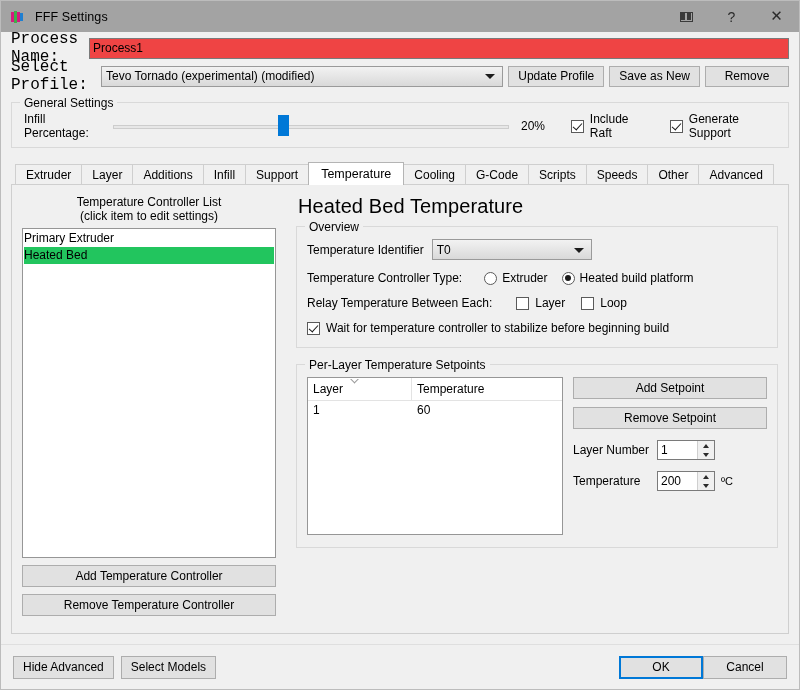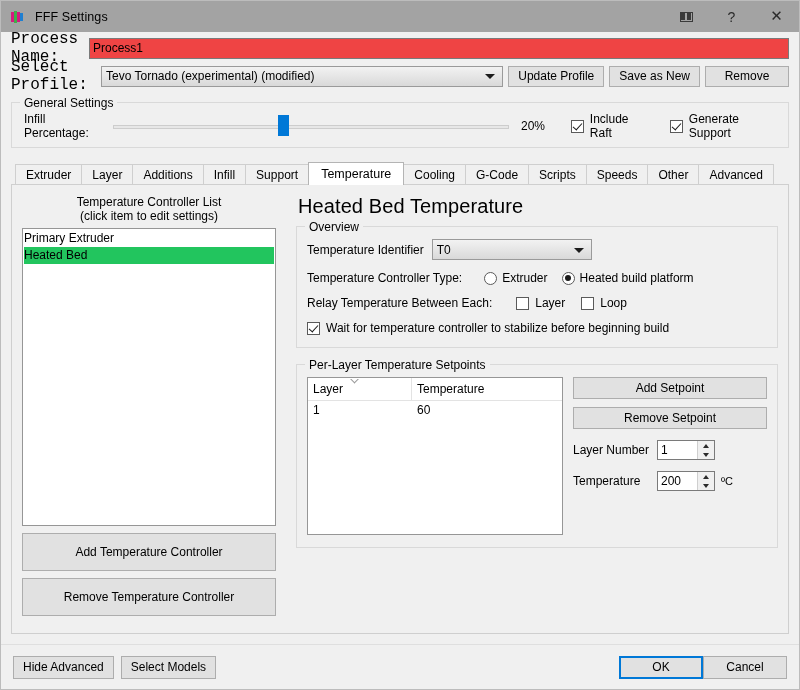--- a/index.html
+++ b/index.html
@@ -270,21 +270,21 @@
   }
   .list-item {
     height: 17px; line-height: 17px;
     font-size: 12px;
     cursor: default;
     white-space: nowrap;
   }
   .list-item.selected { background: #22c55e; }
   .left-btns { margin-top: 7px; }
   .wide-btn {
-    width: 100%; height: 38px;
+    width: 100%; height: 22px;
     margin-bottom: 7px;
   }
 
   
   .right-col {
     flex: 1 1 auto;
     margin-left: 20px;
     display: flex; flex-direction: column;
     min-width: 0;
   }

